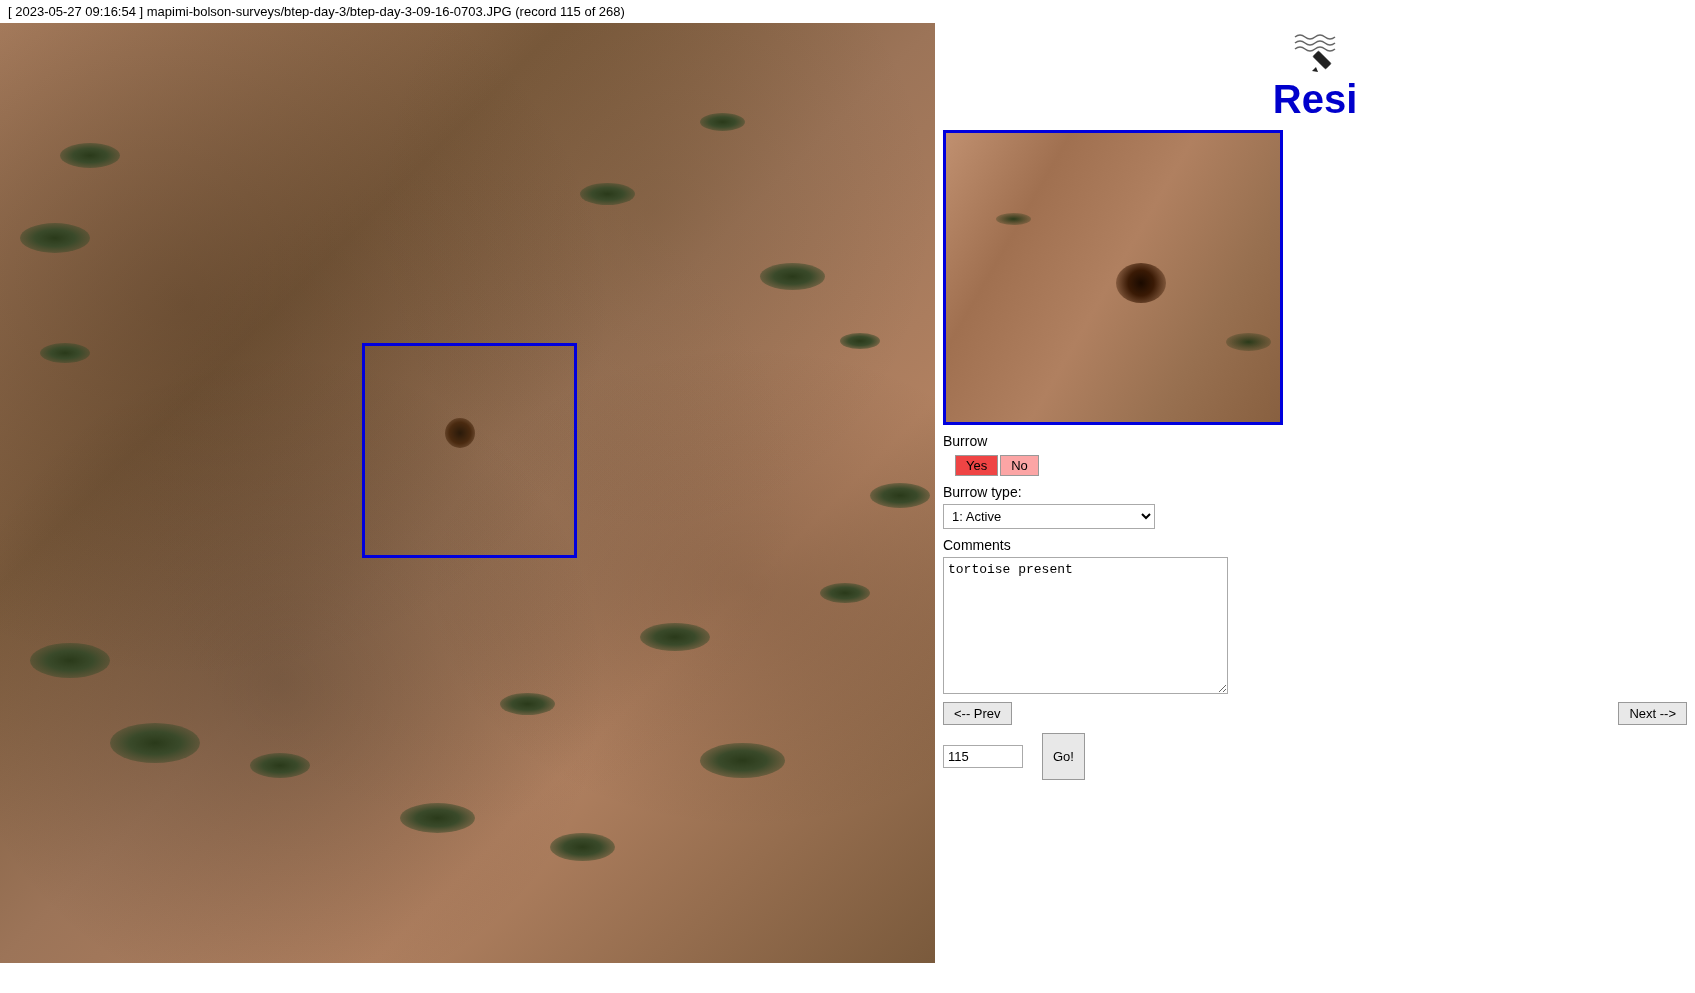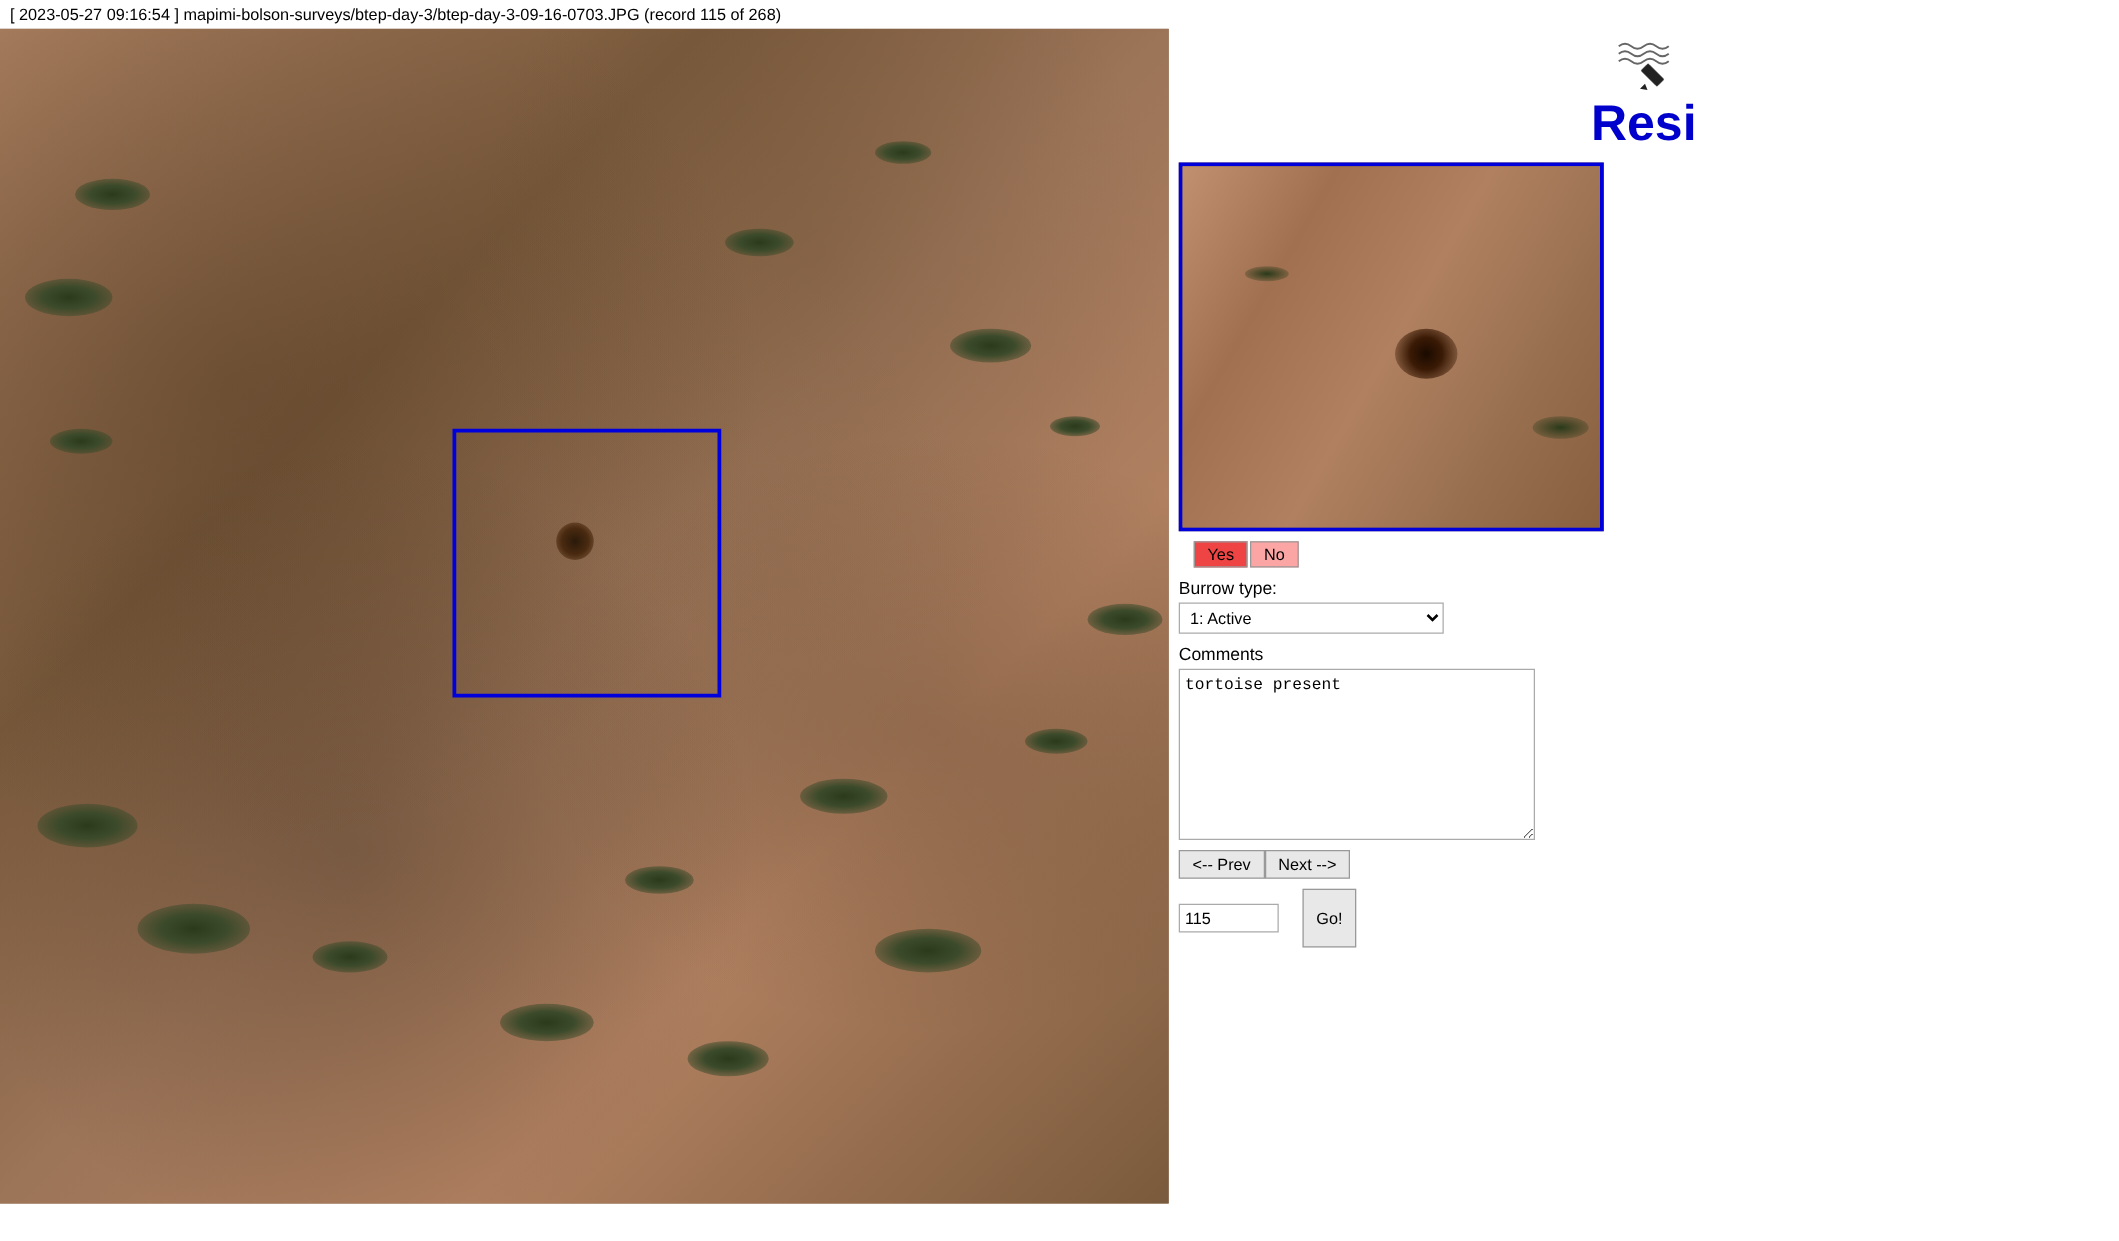--- a/index.html
+++ b/index.html
@@ -179,20 +179,21 @@
       font-family: Liberation Mono, monospace;
       font-size: 13px;
       padding: 4px;
       border: 1px solid #aaa;
       resize: both;
     }
     #nav-buttons {
       display: flex;
       gap: 0;
       align-items: center;
+      justify-content: space-between;
     }
     .nav-btn {
       padding: 3px 10px;
       font-size: 13px;
       cursor: pointer;
       background: #e8e8e8;
       border: 1px solid #999;
     }
     #record-nav {
       display: flex;
@@ -271,20 +272,21 @@
 
         <div style="position:absolute;width:100%;height:100%;background:linear-gradient(120deg,#c09070 0%,#a07050 25%,#b08060 50%,#987050 75%,#886040 100%);"></div>
 
         <div style="position:absolute;width:50px;height:40px;border-radius:50%;background:radial-gradient(circle,#1a0a00 0%,#3a1a05 40%,transparent 100%);top:130px;left:170px;"></div>
         <div style="position:absolute;width:35px;height:12px;border-radius:50%;background:radial-gradient(ellipse,#2a3a1a 0%,transparent 100%);top:80px;left:50px;"></div>
         <div style="position:absolute;width:45px;height:18px;border-radius:50%;background:radial-gradient(ellipse,#2a3a1a 0%,transparent 100%);top:200px;left:280px;"></div>
       </div>
     </div>
 
     <div id="burrow-section">
+      <div id="burrow-label">Burrow</div>
       <div id="burrow-buttons">
         <button class="burrow-btn burrow-btn-yes">Yes</button>
         <button class="burrow-btn burrow-btn-no">No</button>
       </div>
     </div>
 
     <div id="burrow-type-section">
       <div id="burrow-type-label">Burrow type:</div>
       <select id="burrow-type-select">
         <option value="1">1: Active</option>

